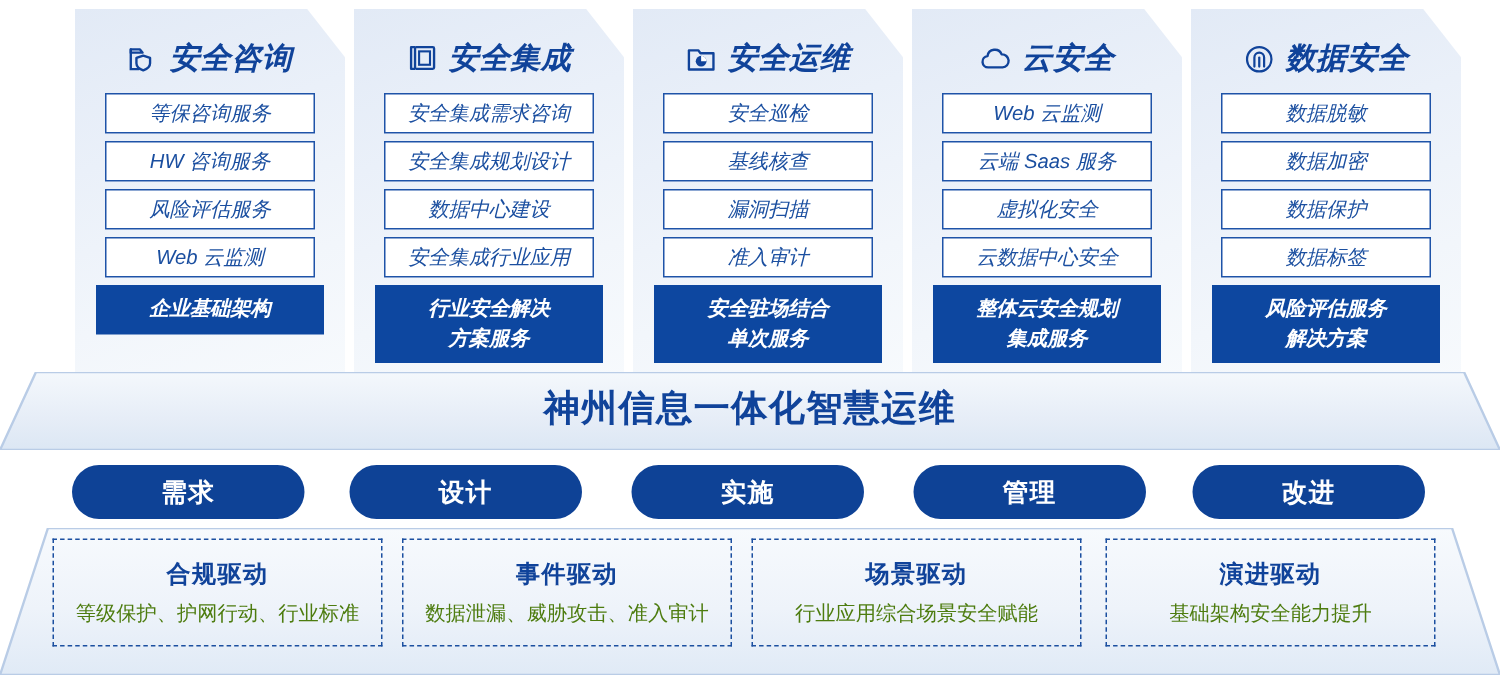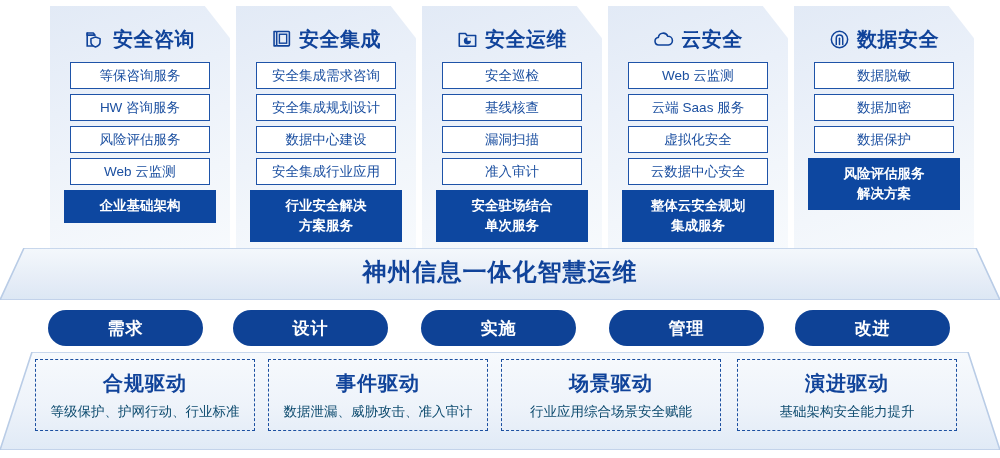--- a/index.html
+++ b/index.html
@@ -22,20 +22,21 @@
     height: 458px;
   }
 
   
   .columns {
     position: absolute;
     left: 0;
     top: 6px;
     width: 886px;
     height: 248px;
+    font-style: italic;
   }
   .column {
     position: absolute;
     top: 0;
     width: 180px;
     height: 248px;
     background: linear-gradient(160deg, #e2eaf6 0%, #eaf0f9 35%, #f2f6fb 70%, #f7fafd 100%);
     -webkit-clip-path: polygon(0 0, 86% 0, 100% 13%, 100% 100%, 0 100%);
     clip-path: polygon(0 0, 86% 0, 100% 13%, 100% 100%, 0 100%);
     box-sizing: border-box;
@@ -196,28 +197,28 @@
     flex-direction: column;
     align-items: center;
     justify-content: center;
     gap: 6px;
   }
   .driver-0 { left: 35px; }
   .driver-1 { left: 268px; }
   .driver-2 { left: 501px; }
   .driver-3 { left: 737px; }
   .driver-title {
-    font-size: 20px;
+    font-size: 16px;
     font-weight: bold;
     color: #10439a;
     letter-spacing: 1px;
   }
   .driver-desc {
     font-size: 13.5px;
-    color: #0c4a6e;
+    color: #4d7c0f;
     white-space: nowrap;
   }
 </style>
 </head>
 <body>
 
 <div id="canvas">
 
   <div class="columns">
 
@@ -308,20 +309,21 @@
           <circle cx="12" cy="12" r="9.3" fill="none" stroke="#10439a" stroke-width="1.7"></circle>
           <path d="M8.3 17.6V10.6a3.7 3.7 0 0 1 7.4 0v7" fill="none" stroke="#10439a" stroke-width="1.7" stroke-linecap="round"></path>
           <path d="M12 17.6v-6.9" fill="none" stroke="#10439a" stroke-width="1.7" stroke-linecap="round"></path>
         </svg>
         <div class="col-head-title">数据安全</div>
       </div>
       <div class="col-items">
         <div class="col-item">数据脱敏</div>
         <div class="col-item">数据加密</div>
         <div class="col-item">数据保护</div>
+        <div class="col-item">数据标签</div>
       </div>
       <div class="col-footer">
         <span>风险评估服务</span>
         <span>解决方案</span>
       </div>
     </div>
   </div>
 
   <div class="banner">
     <div class="banner-title">神州信息一体化智慧运维</div>

